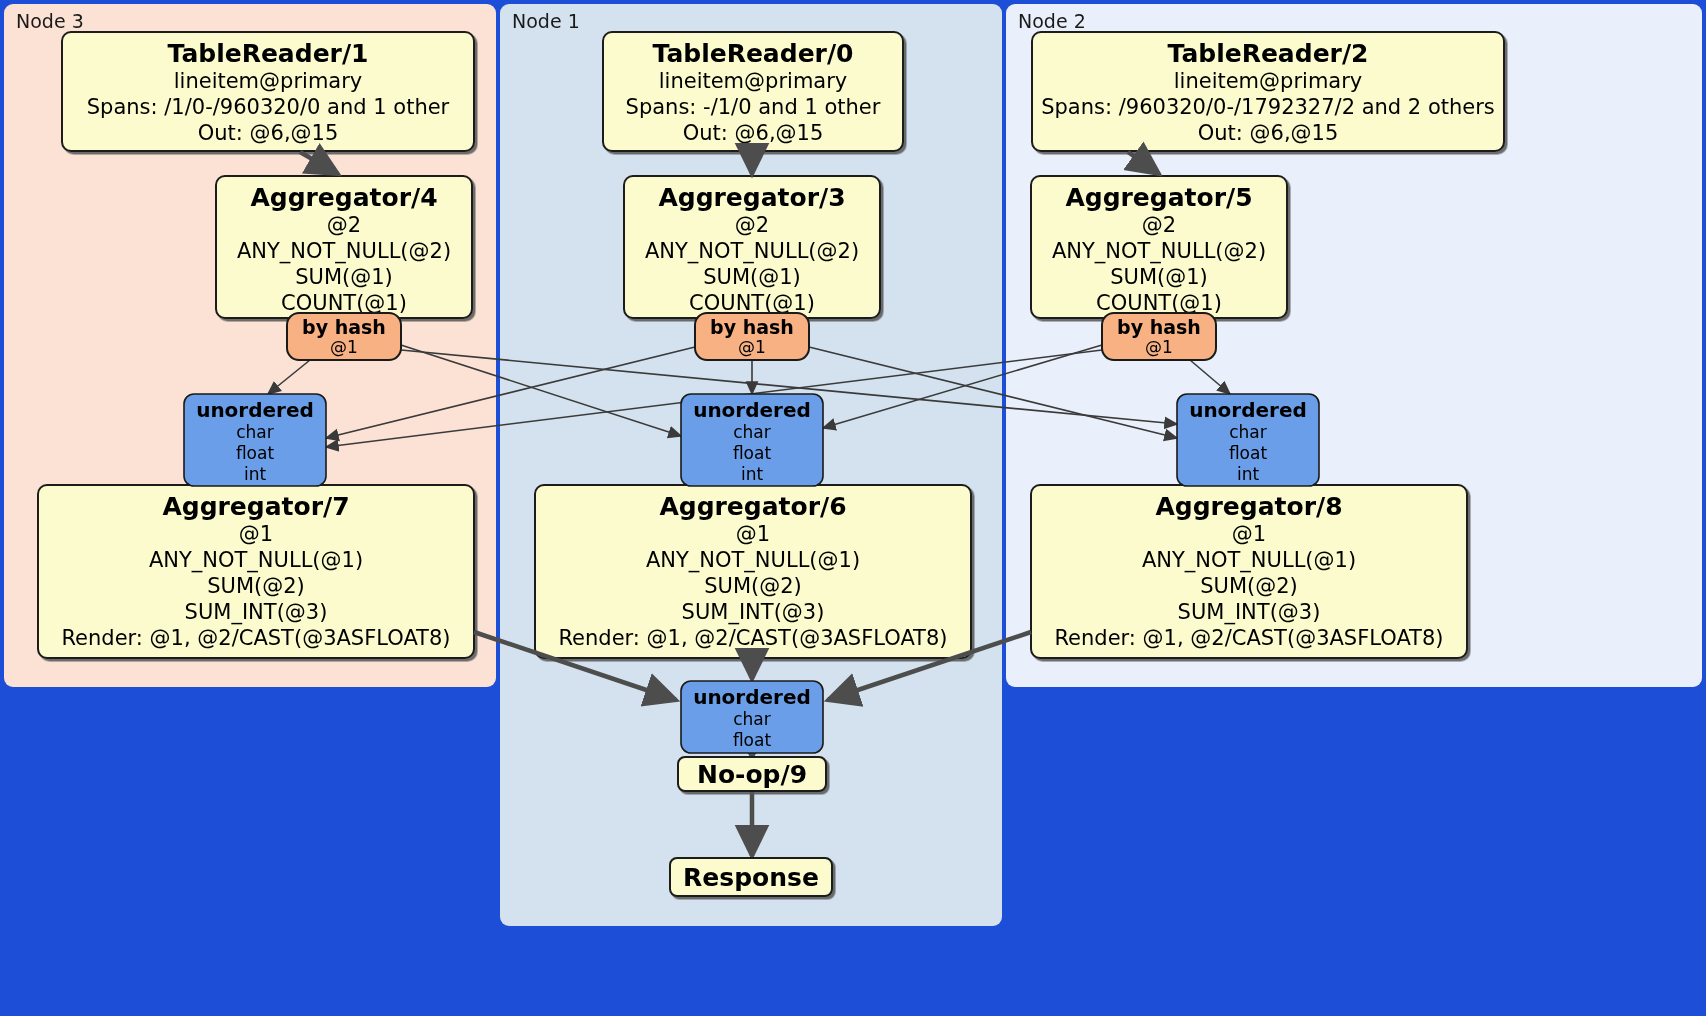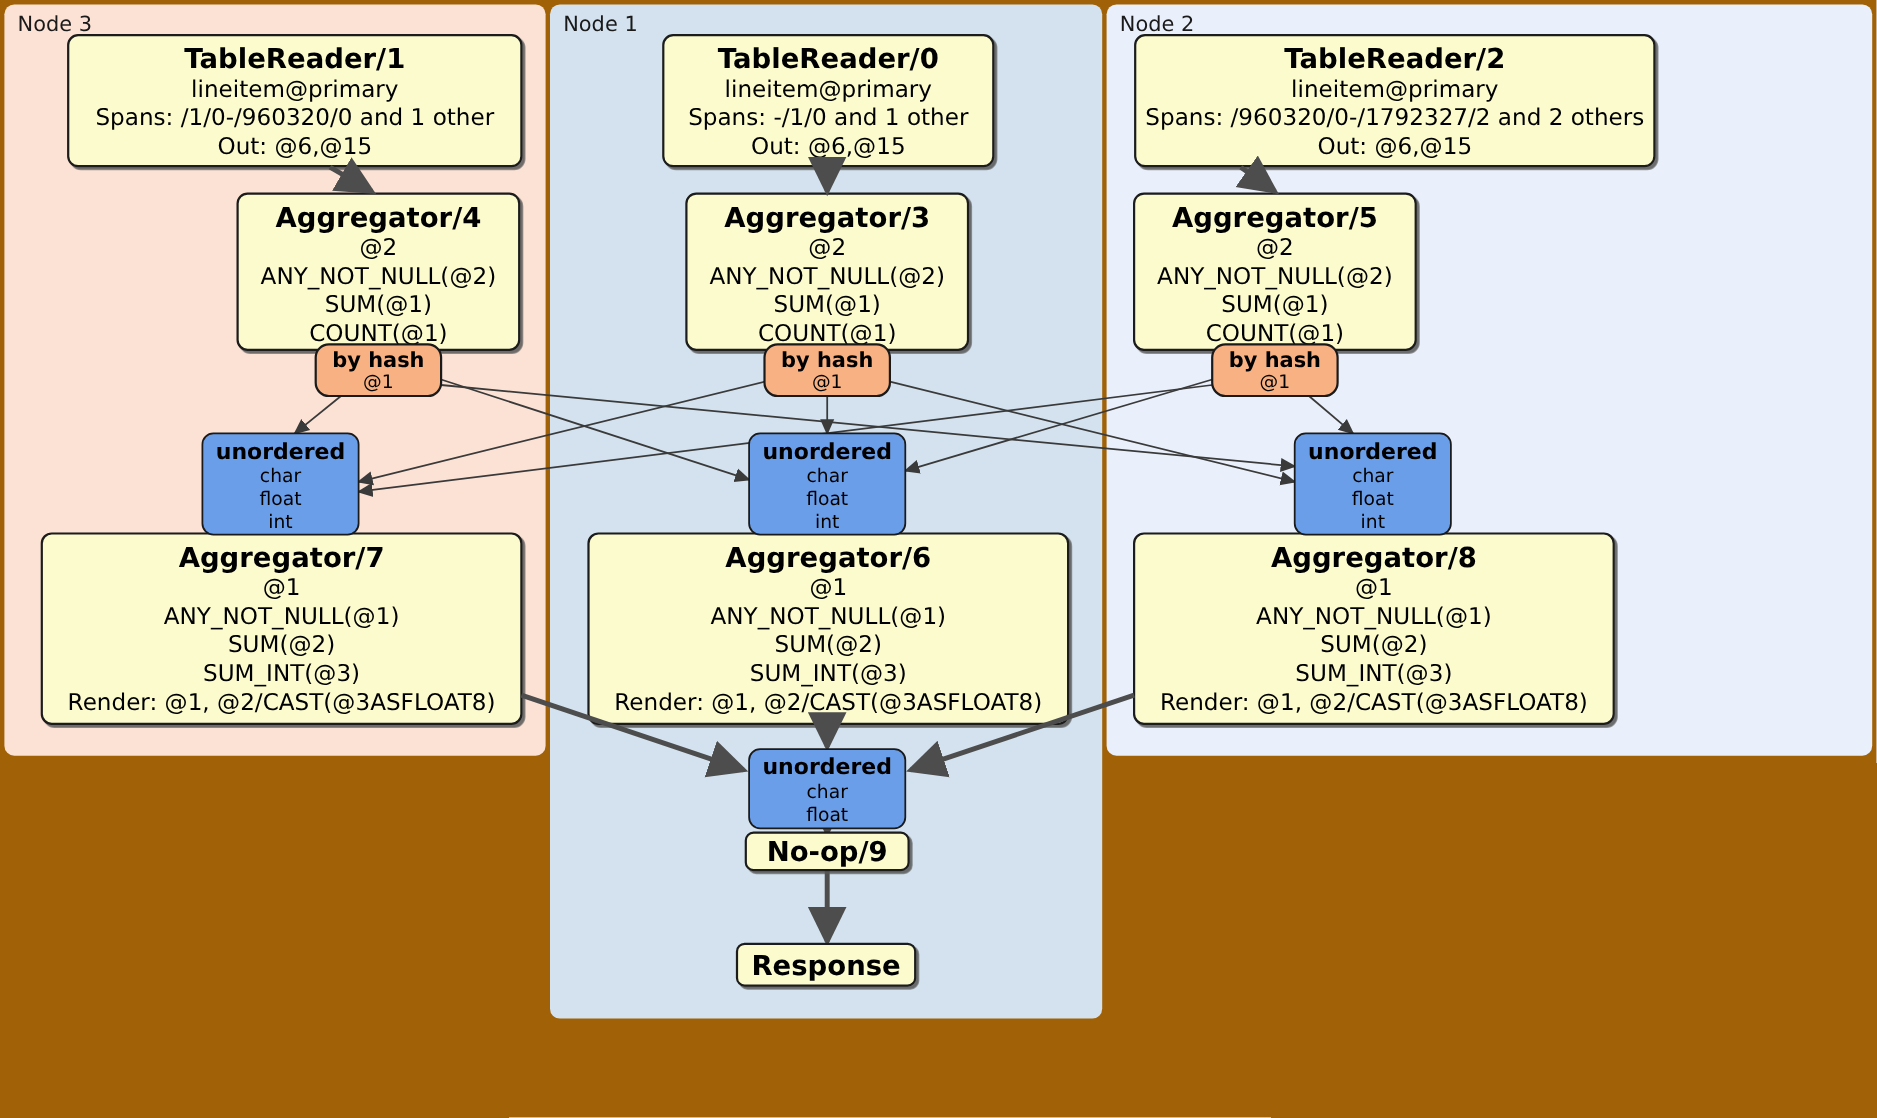--- a/index.html
+++ b/index.html
@@ -1,17 +1,17 @@
 <!DOCTYPE html>
 <html><head>
 <meta charset="utf-8">
 <style>
   html,body{margin:0;padding:0;background:#ffffff;}
   body{font-family:"DejaVu Sans","Liberation Sans",sans-serif;}
-  #stage{position:relative;width:1706px;height:1016px;overflow:hidden;background:#a16207;}
+  #stage{position:relative;width:1706px;height:1016px;overflow:hidden;background:#1d4ed8;}
   svg{display:block;}
   .node-panel-label{font-size:19px;fill:#1a1a1a;}
   .box-title{font-size:25px;font-weight:bold;fill:#000;}
   .box-line{font-size:21px;fill:#000;}
   .router-title{font-size:19px;font-weight:bold;fill:#000;}
   .router-line{font-size:17px;fill:#000;}
   .sync-title{font-size:20px;font-weight:bold;fill:#000;}
   .sync-line{font-size:17px;fill:#000;}
   .final-title{font-size:25px;font-weight:bold;fill:#000;}
 </style>

